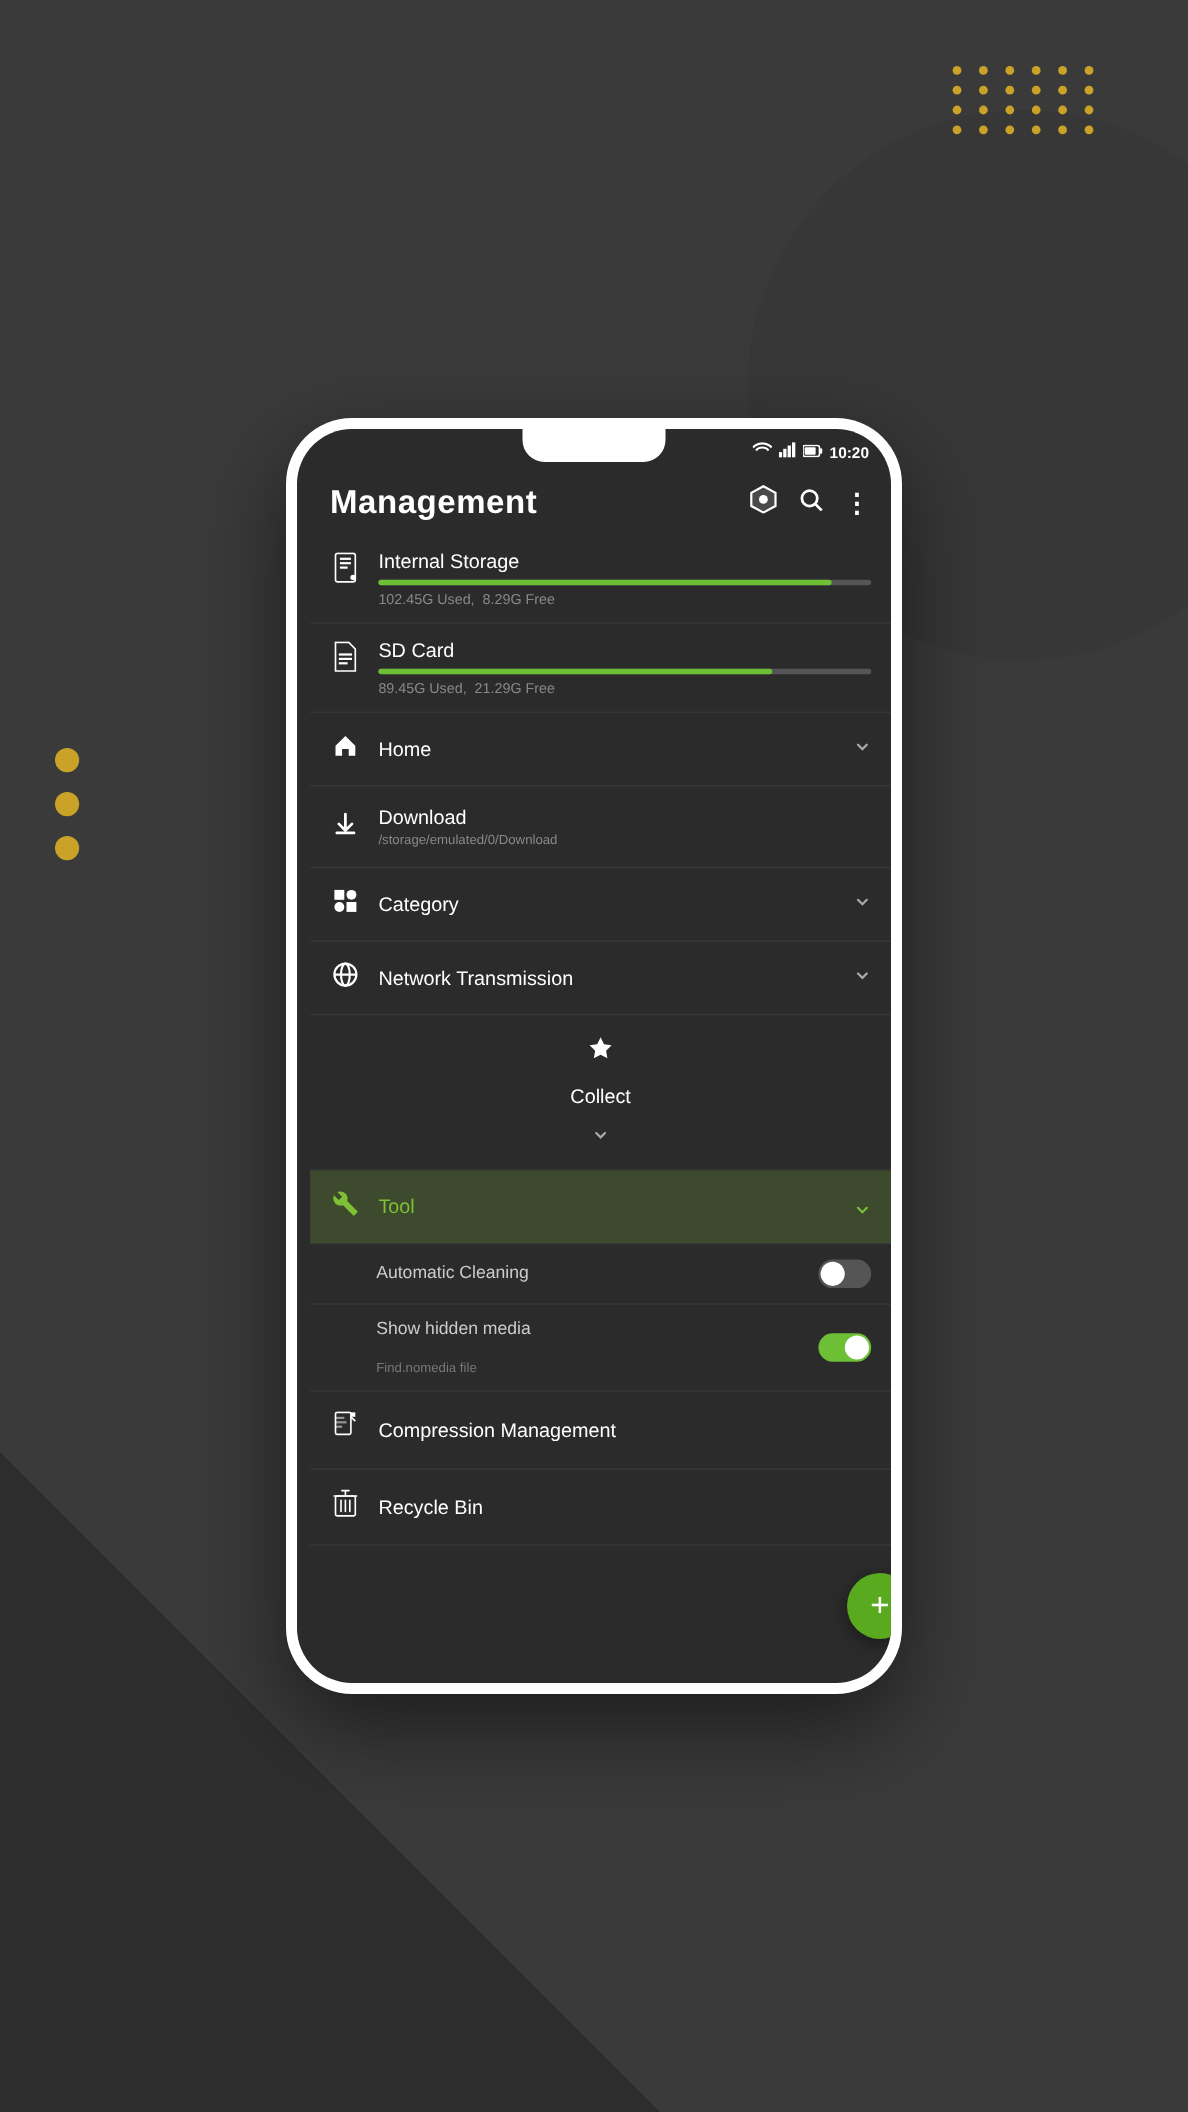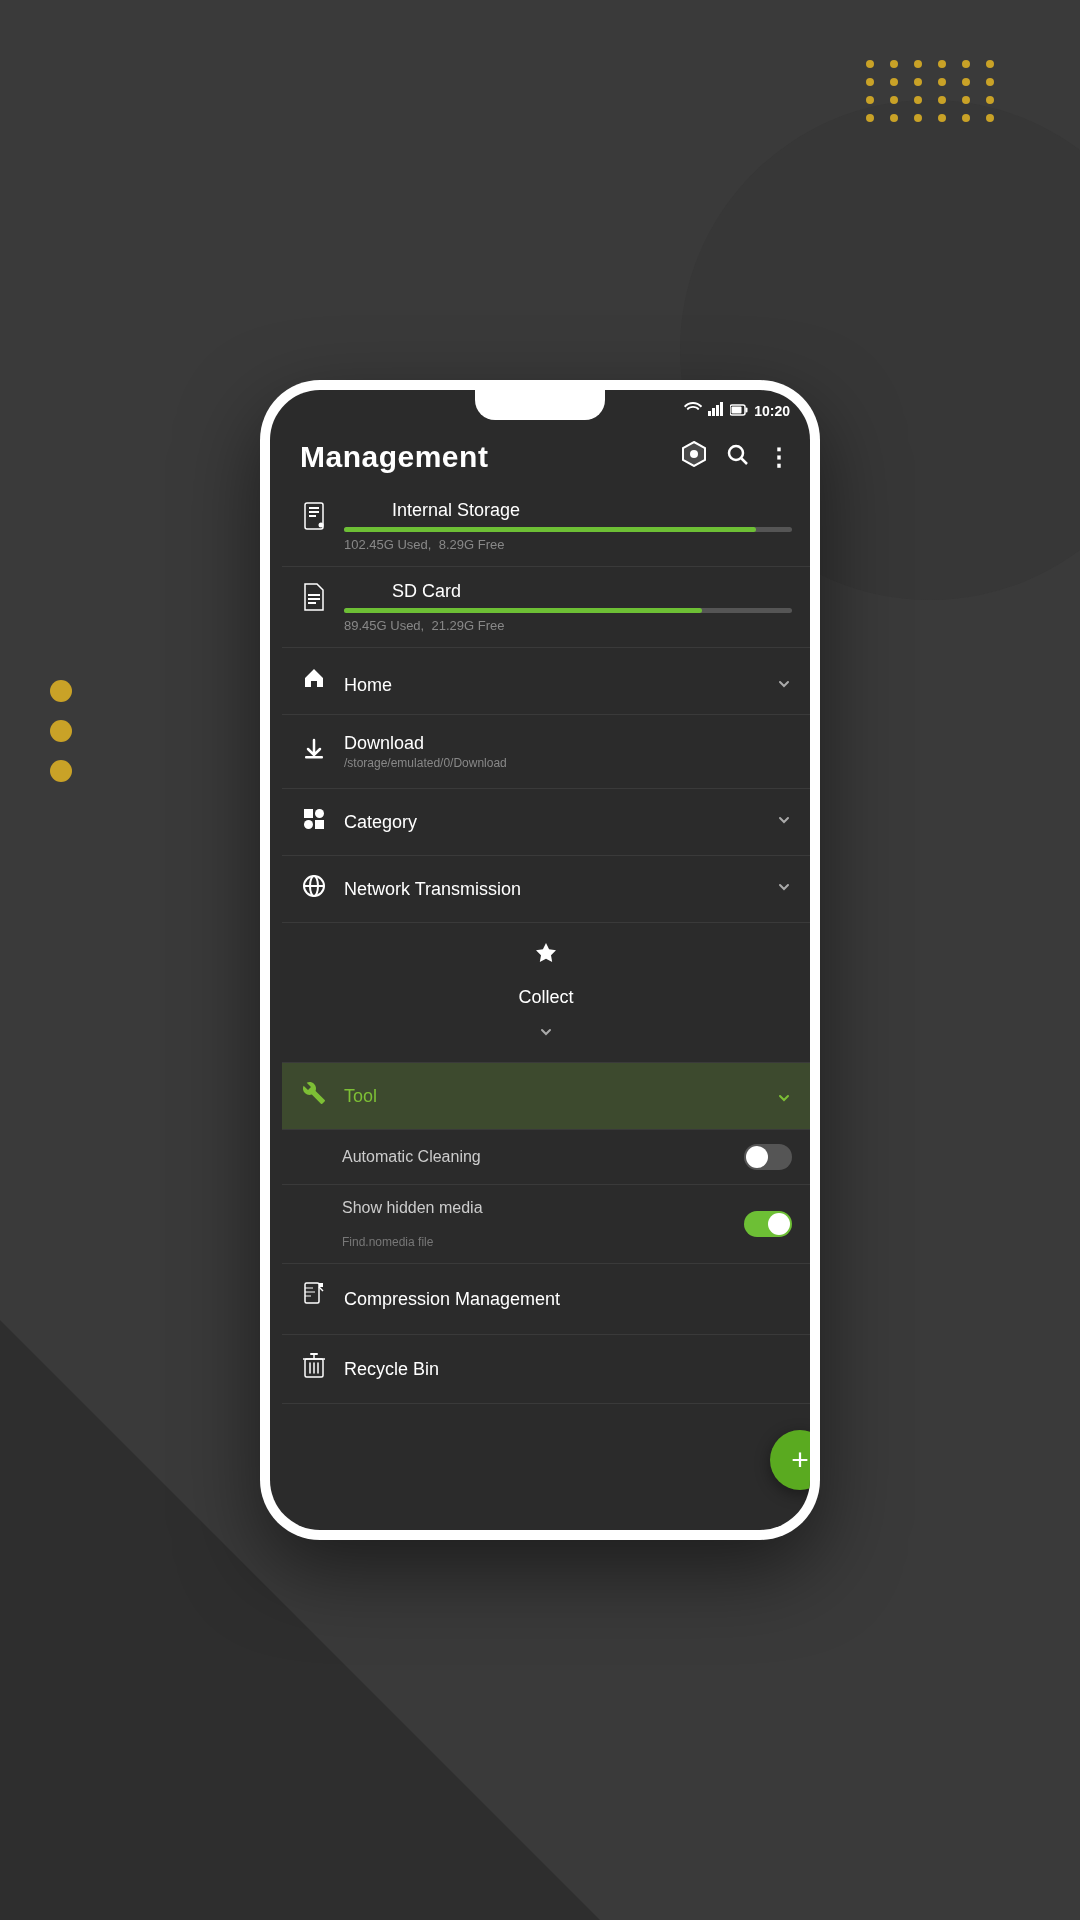--- a/index.html
+++ b/index.html
@@ -185,21 +185,20 @@
 
     .storage-info {
       flex: 1;
     }
 
     .storage-name {
       color: #fff;
       font-size: 18px;
       font-weight: 500;
       margin-bottom: 6px;
-      margin-left: 48px;
     }
 
     .storage-bar-track {
       height: 5px;
       background: #555;
       border-radius: 3px;
       margin-bottom: 5px;
     }
 
     .storage-bar-fill {
@@ -469,21 +468,21 @@
           <div class="storage-bar-track">
             <div class="storage-bar-fill" style="width:80%"></div>
           </div>
           <div class="storage-details">
             <span>89.45G Used,</span> &nbsp;<span>21.29G Free</span>
           </div>
         </div>
       </div>
     </div>
 
-    <div class="nav-item" style="position:relative;align-items:flex-end;">
+    <div class="nav-item" style="position:relative;">
       <span class="nav-icon">
         <svg width="24" height="24" viewBox="0 0 24 24" fill="white">
           <path d="M3 12L12 3L21 12V21H15V15H9V21H3V12Z"></path>
         </svg>
       </span>
       <span class="nav-label">Home</span>
       <span class="nav-chevron">
         <svg width="16" height="16" viewBox="0 0 16 16" fill="#aaa">
           <path d="M4 6l4 4 4-4" stroke="#aaa" stroke-width="2" fill="none" stroke-linecap="round"></path>
         </svg>

